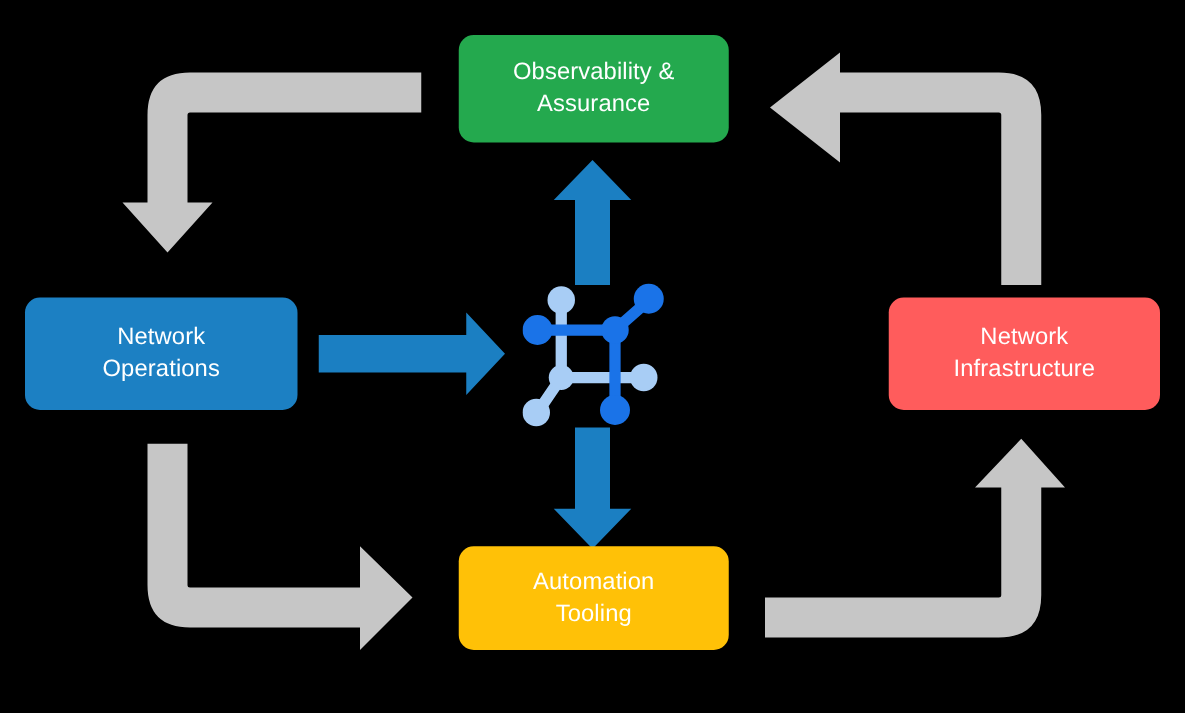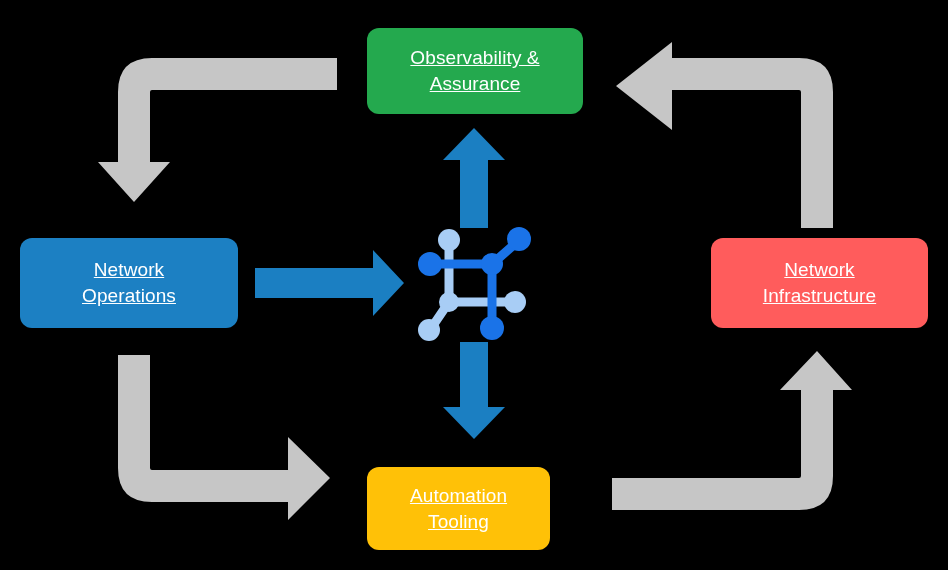--- a/index.html
+++ b/index.html
@@ -35,36 +35,35 @@
     border-radius: 12px;
     color: #FFFFFF;
     font-size: 19px;
     font-weight: 400;
     line-height: 1.35;
     letter-spacing: 0.1px;
     box-sizing: border-box;
     padding: 4px 10px;
     white-space: pre-line;
     font-family: "Liberation Sans", sans-serif;
-    text-decoration: underline;
   }
   #box-observability {
     left: 367px; top: 28px; width: 216px; height: 86px;
     background: #24A94E;
   }
   #box-netops {
     left: 20px; top: 238px; width: 218px; height: 90px;
     background: #1C80C3;
   }
   #box-netinfra {
     left: 711px; top: 238px; width: 217px; height: 90px;
     background: #FF5C5C;
   }
   #box-automation {
-    left: 367px; top: 467px; width: 183px; height: 83px;
+    left: 367px; top: 437px; width: 216px; height: 83px;
     background: #FFC107;
   }
   #center-icon {
     position: absolute;
     left: 418px;
     top: 222px;
     width: 122px;
     height: 122px;
   }
   #center-icon svg { display: block; width: 122px; height: 122px; }

